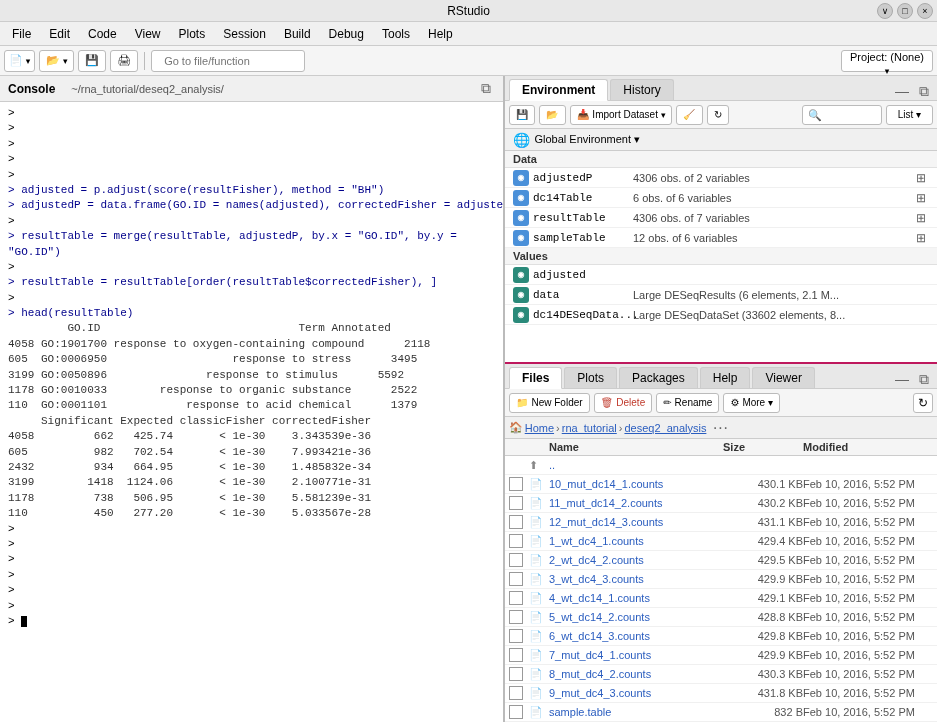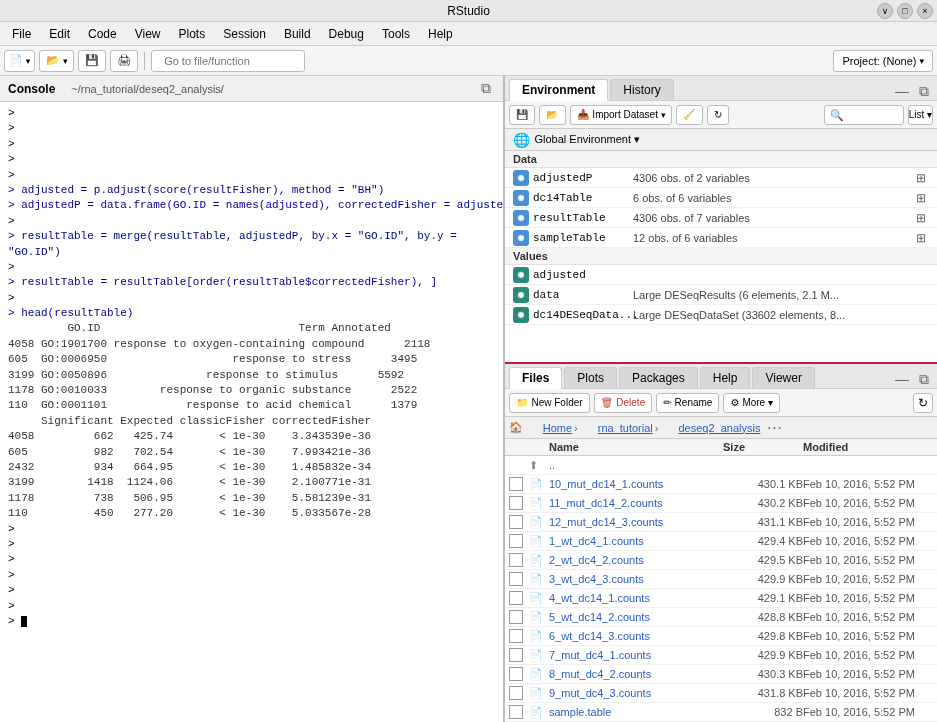--- a/index.html
+++ b/index.html
@@ -12,21 +12,21 @@
 
     
     .menu-bar { background: #f0f0f0; height: 24px; display: flex; align-items: center; border-bottom: 1px solid #ccc; padding: 0 4px; gap: 2px; }
     .menu-item { padding: 2px 8px; font-size: 12px; cursor: pointer; border-radius: 3px; }
 
     
     .toolbar { background: #f5f5f5; height: 30px; display: flex; align-items: center; border-bottom: 1px solid #ccc; padding: 0 4px; gap: 4px; }
     .tb-btn { height: 22px; padding: 0 6px; border: 1px solid #bbb; background: #fff; border-radius: 3px; cursor: pointer; display: flex; align-items: center; gap: 3px; font-size: 11px; }
     .tb-sep { width: 1px; background: #bbb; height: 18px; margin: 0 2px; }
     .go-input { height: 22px; width: 150px; border: 1px solid #bbb; border-radius: 3px; padding: 0 6px; font-size: 11px; background: #fff; }
-    .project-btn { margin-left: auto; height: 22px; padding: 0 8px; border: 1px solid #bbb; background: #fff; border-radius: 3px; cursor: pointer; font-size: 11px; display: flex; align-items: center; gap: 3px; }
+    .project-btn { margin-left: auto; height: 22px; padding: 0 8px; border: 1px solid #bbb; background: #fff; border-radius: 3px; cursor: pointer; font-size: 11px; display: flex; align-items: center; gap: 3px; flex-direction: column; }
 
     
     .main-layout { display: flex; height: calc(722px - 76px); }
 
     
     .left-panel { width: 505px; border-right: 2px solid #bbb; display: flex; flex-direction: column; }
     .panel-header { background: #f0f0f0; border-bottom: 1px solid #ccc; display: flex; align-items: center; padding: 3px 8px; gap: 16px; height: 26px; }
     .panel-title { font-weight: bold; font-size: 12px; }
     .panel-path { font-size: 11px; color: #555; }
     .console-content { flex: 1; background: #fff; overflow-y: auto; padding: 4px 8px; font-family: 'Courier New', monospace; font-size: 11px; line-height: 1.4; }
@@ -52,28 +52,28 @@
     .global-env-bar { background: #f0f0f0; border-bottom: 1px solid #ccc; height: 22px; display: flex; align-items: center; padding: 0 8px; gap: 4px; font-size: 11px; }
     .env-content { flex: 1; overflow-y: auto; background: #fff; }
     .section-header { background: #f5f5f5; padding: 2px 8px; font-weight: bold; font-size: 11px; border-bottom: 1px solid #e0e0e0; color: #333; }
     .env-row { display: flex; align-items: center; padding: 1px 8px; border-bottom: 1px solid #f0f0f0; min-height: 20px; }
     .env-icon { width: 16px; height: 16px; border-radius: 3px; display: flex; align-items: center; justify-content: center; font-size: 8px; font-weight: bold; color: #fff; margin-right: 4px; flex-shrink: 0; }
     .env-icon.blue { background: #4a90d9; }
     .env-icon.teal { background: #2a8a7a; }
     .env-name { width: 100px; font-size: 11px; font-family: 'Courier New', monospace; }
     .env-desc { flex: 1; font-size: 11px; color: #444; }
     .grid-icon { width: 16px; height: 16px; cursor: pointer; display: flex; align-items: center; justify-content: center; color: #666; font-size: 12px; }
-    .list-btn { height: 20px; padding: 0 0; border: 1px solid #bbb; background: #fff; border-radius: 3px; cursor: pointer; font-size: 10px; display: flex; align-items: center; }
+    .list-btn { height: 20px; padding: 0 11px; border: 1px solid #bbb; background: #fff; border-radius: 3px; cursor: pointer; font-size: 10px; display: flex; align-items: center; }
 
     
     .files-toolbar { background: #f5f5f5; border-bottom: 1px solid #ccc; height: 28px; display: flex; align-items: center; padding: 0 4px; gap: 4px; }
     .files-btn { height: 20px; padding: 0 6px; border: 1px solid #bbb; background: #fff; border-radius: 3px; cursor: pointer; font-size: 10px; display: flex; align-items: center; gap: 3px; }
     .files-btn.red-icon { color: #c0392b; }
     .breadcrumb-bar { background: #f0f0f0; border-bottom: 1px solid #ccc; height: 22px; display: flex; align-items: center; padding: 0 4px; gap: 2px; font-size: 11px; }
-    .breadcrumb-link { color: #2a5dbf; cursor: pointer; text-decoration: underline; margin-left: 18px; }
+    .breadcrumb-link { color: #2a5dbf; cursor: pointer; text-decoration: underline; }
     .breadcrumb-sep { color: #666; }
     .files-table-header { display: grid; grid-template-columns: 20px 20px 1fr 80px 130px; background: #f5f5f5; border-bottom: 1px solid #ccc; padding: 2px 4px; font-size: 11px; font-weight: bold; color: #333; align-items: center; }
     .files-content { flex: 1; overflow-y: auto; background: #fff; }
     .file-row { display: grid; grid-template-columns: 20px 20px 1fr 80px 130px; padding: 1px 4px; border-bottom: 1px solid #f0f0f0; min-height: 19px; align-items: center; font-size: 11px; }
     .file-name { color: #2a5dbf; cursor: pointer; }
     .file-size { text-align: right; color: #555; }
     .file-modified { color: #555; }
     .checkbox { width: 14px; height: 14px; border: 1px solid #999; background: #fff; }
     .file-icon { font-size: 11px; color: #888; }
     .refresh-btn { margin-left: auto; width: 20px; height: 20px; border: 1px solid #bbb; background: #fff; border-radius: 3px; cursor: pointer; display: flex; align-items: center; justify-content: center; font-size: 12px; }

